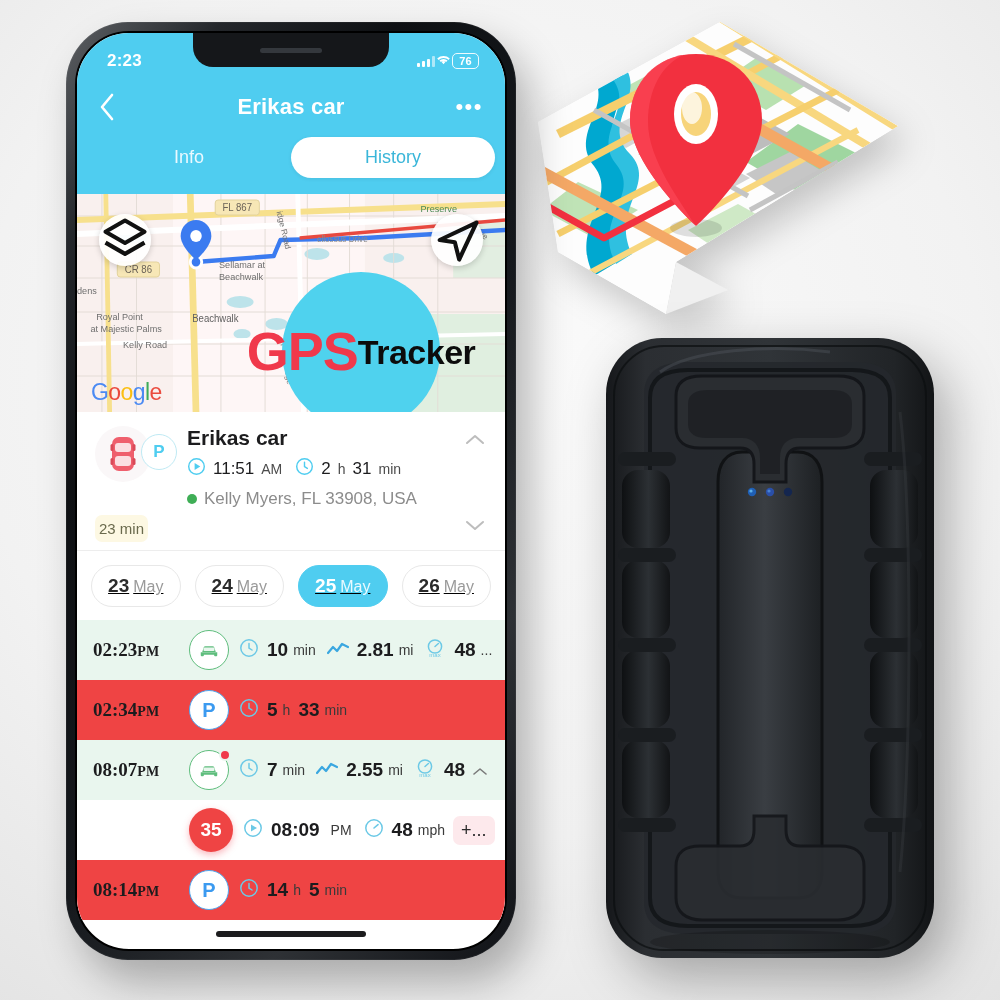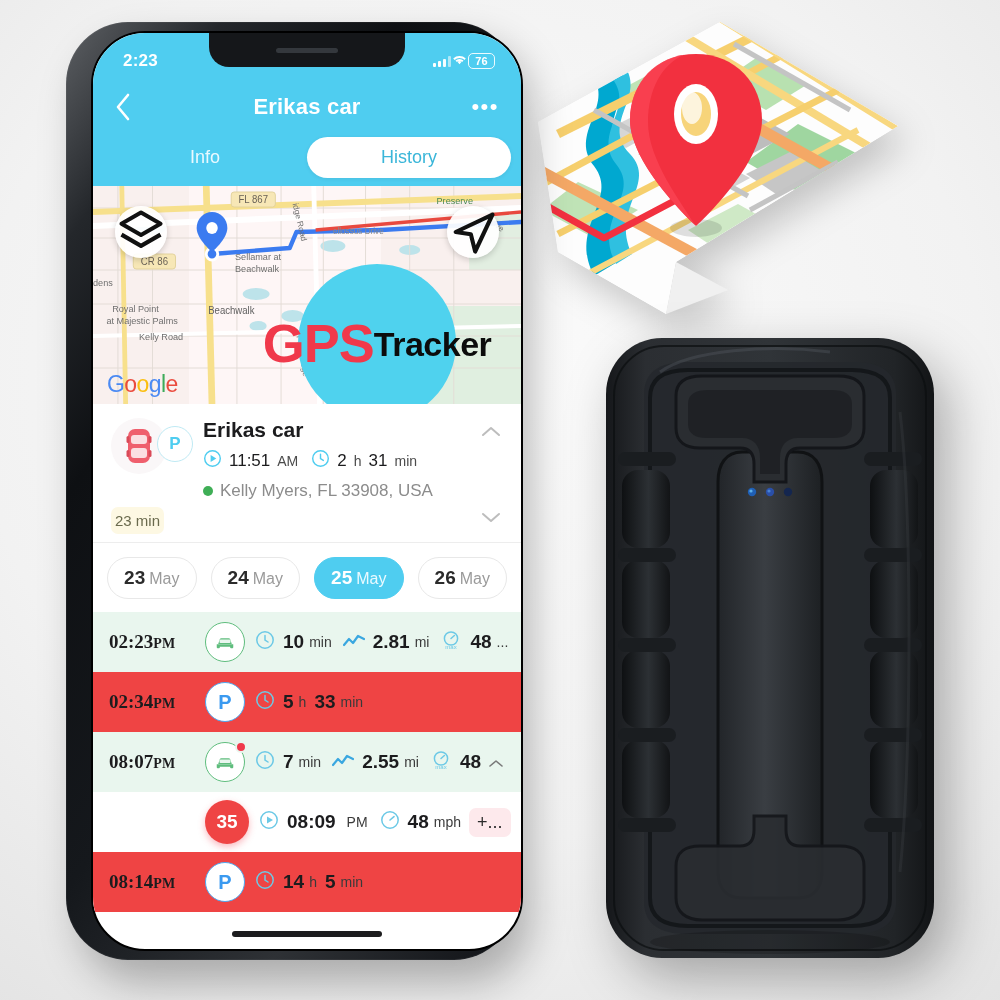--- a/index.html
+++ b/index.html
@@ -23,21 +23,20 @@
     position: absolute; left: 66px; top: 22px; width: 450px; height: 938px;
     border-radius: 62px;
     background: linear-gradient(125deg,#5d6064 0%, #24272b 14%, #0e1013 30%, #15181c 55%, #2e3135 78%, #101216 100%);
     padding: 9px;
     box-shadow: 14px 22px 40px rgba(0,0,0,.28), 0 0 0 1px rgba(255,255,255,.05) inset;
   }
   #phone-inner {
     width: 100%; height: 100%; border-radius: 54px; overflow: hidden;
     background: #fff; position: relative;
     border: 2px solid #000;
-    margin-left: 16px;
   }
   #notch {
     position: absolute; top: 0; left: 50%; transform: translateX(-50%);
     width: 196px; height: 34px; background: #15171a; border-radius: 0 0 20px 20px;
     z-index: 40; display: flex; align-items: center; justify-content: center;
   }
   #speaker { width: 62px; height: 5px; border-radius: 3px; background: #34383d; }
 
   
   #statusbar {
@@ -58,21 +57,21 @@
 
   
   #app-header { background: #4fcdf0; padding-top: 46px; position: relative; }
   #titlebar { height: 56px; display: flex; align-items: center; padding: 0 22px; }
   #back-btn { width: 30px; color: #fff; display: flex; align-items: center; cursor: pointer; }
   #screen-title {
     flex: 1; text-align: center; color: #fff; font-size: 22px; font-weight: 600; letter-spacing: .2px;
   }
   #more-btn { width: 30px; color: #fff; text-align: right; font-size: 22px; letter-spacing: 1.5px; line-height: 10px; cursor: pointer; }
 
-  #tabs { display: flex; padding: 2px 10px 8px; gap: 0; }
+  #tabs { display: flex; padding: 2px 10px 16px; gap: 0; }
   .tab {
     flex: 1; text-align: center; padding: 10px 0; font-size: 18px; border-radius: 22px;
     color: #eaf9ff; cursor: pointer;
   }
   .tab.active { background: #fff; color: #3ab6d9; font-weight: 500; box-shadow: 0 1px 4px rgba(0,0,0,.07); }
 
   
   #map { position: relative; height: 218px; overflow: hidden; background: #f2efe9; }
   #map svg { position: absolute; inset: 0; width: 100%; height: 100%; }
   .map-fab {
@@ -117,21 +116,21 @@
   #sum-addr { display: flex; align-items: center; gap: 7px; margin-top: 8px; font-size: 17px; color: #8c8c8c; }
   .dot-green { width: 10px; height: 10px; border-radius: 50%; background: #3fae56; flex: 0 0 auto; }
   #chev-up, #chev-down { position: absolute; right: 20px; color: #b9b9b9; cursor: pointer; }
   #chev-up { top: 20px; } #chev-down { bottom: 14px; }
   #min-pill {
     display: inline-block; background: #fdf8e3; color: #6a6a4d; font-size: 15px;
     padding: 5px 4px; border-radius: 7px; margin-top: 6px;
   }
 
   
-  #dates { display: flex; gap: 14px; padding: 14px 14px 13px; background: #fff; }
+  #dates { display: flex; gap: 14px; padding: 14px 14px 13px; background: #fff; text-decoration: underline; }
   .chip {
     flex: 1; text-align: center; border: 1px solid #e8e8e8; border-radius: 22px;
     padding: 9px 0; font-size: 19px; font-weight: 600; color: #2b2b2b; cursor: pointer; white-space: nowrap;
   }
   .chip .mon { font-size: 16px; font-weight: 400; color: #9a9a9a; margin-left: 4px; }
   .chip.selected { background: #4fcdf0; border-color: #4fcdf0; color: #fff; }
   .chip.selected .mon { color: #eafaff; }
 
   
   #timeline { position: relative; background: #fff; }

